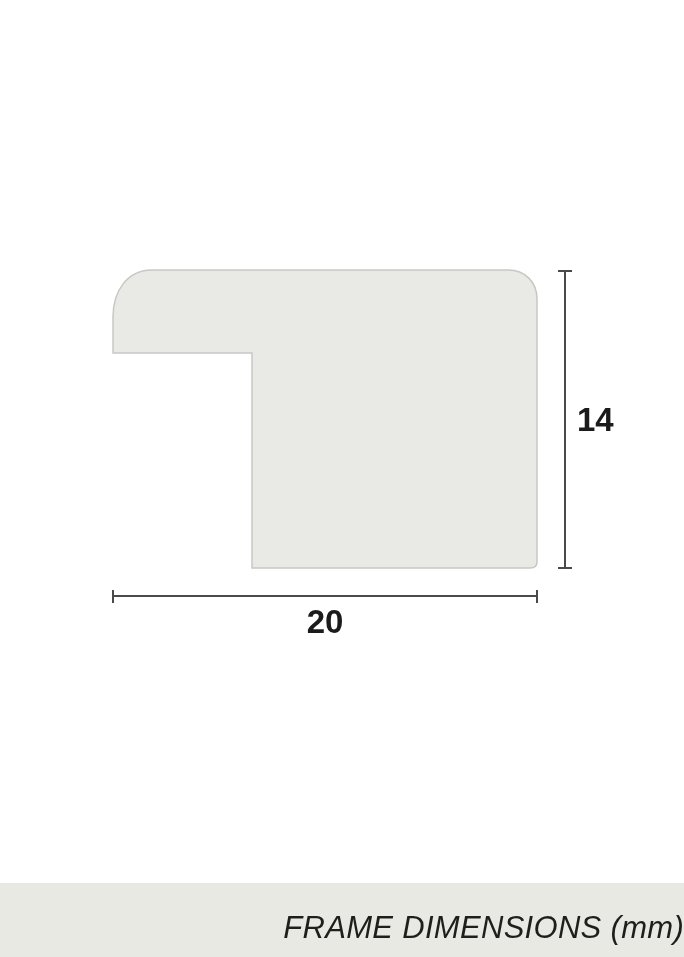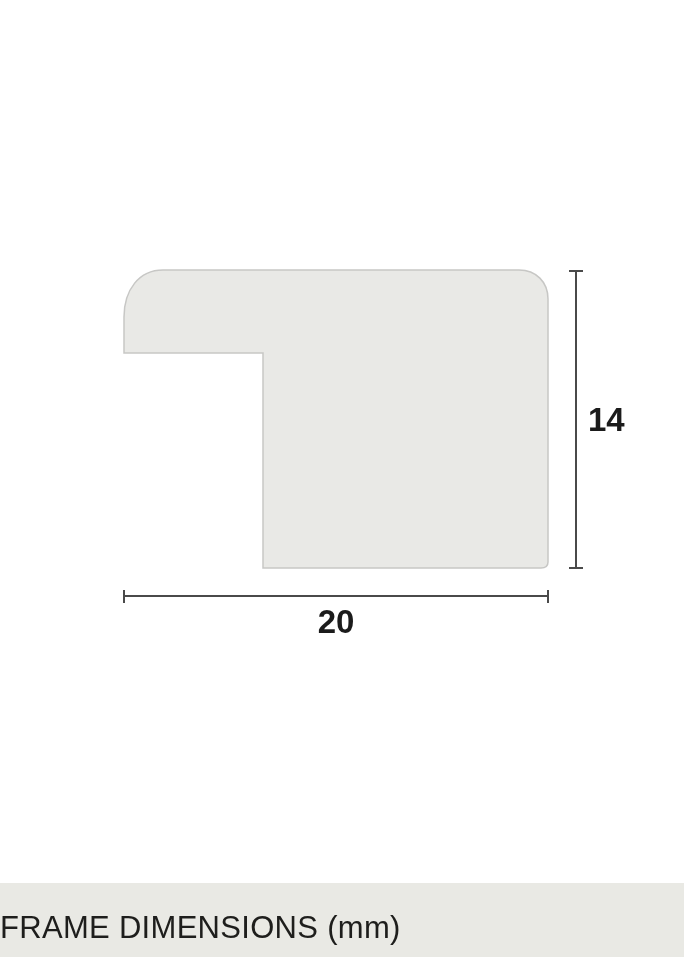--- a/index.html
+++ b/index.html
@@ -3,45 +3,46 @@
 <meta charset="utf-8">
 <style>
   * { margin: 0; padding: 0; box-sizing: border-box; }
   html, body { width: 684px; height: 957px; }
   body {
     position: relative;
     background: #ffffff;
     font-family: "Liberation Sans", sans-serif;
     overflow: hidden;
   }
-  .diagram-wrap { position: absolute; left: 0; top: 0; width: 684px; height: 880px; padding-left: 11px; }
+  .diagram-wrap { position: absolute; left: 0; top: 0; width: 684px; height: 880px; }
   .dim-label {
     font-family: "Liberation Sans", "DejaVu Sans", sans-serif;
     font-weight: bold;
     font-size: 33px;
     fill: #1b1b1b;
   }
   .caption-bar {
     position: absolute;
     left: 0;
     top: 883px;
     width: 684px;
     height: 74px;
     background: #e9e9e4;
   }
   .caption-text {
     position: absolute;
     left: 0;
     top: 910px;
     width: 684px;
-    text-align: left;
+    text-align: right;
     font-size: 31px;
     line-height: 36px;
     letter-spacing: 0.3px;
     color: #1e1e1c;
+    font-style: italic;
   }
 </style>
 </head>
 <body>
 
 <div class="diagram-wrap">
   <svg width="684" height="880" viewBox="0 0 684 880">
 
     <path d="M 113,353
              L 113,317

